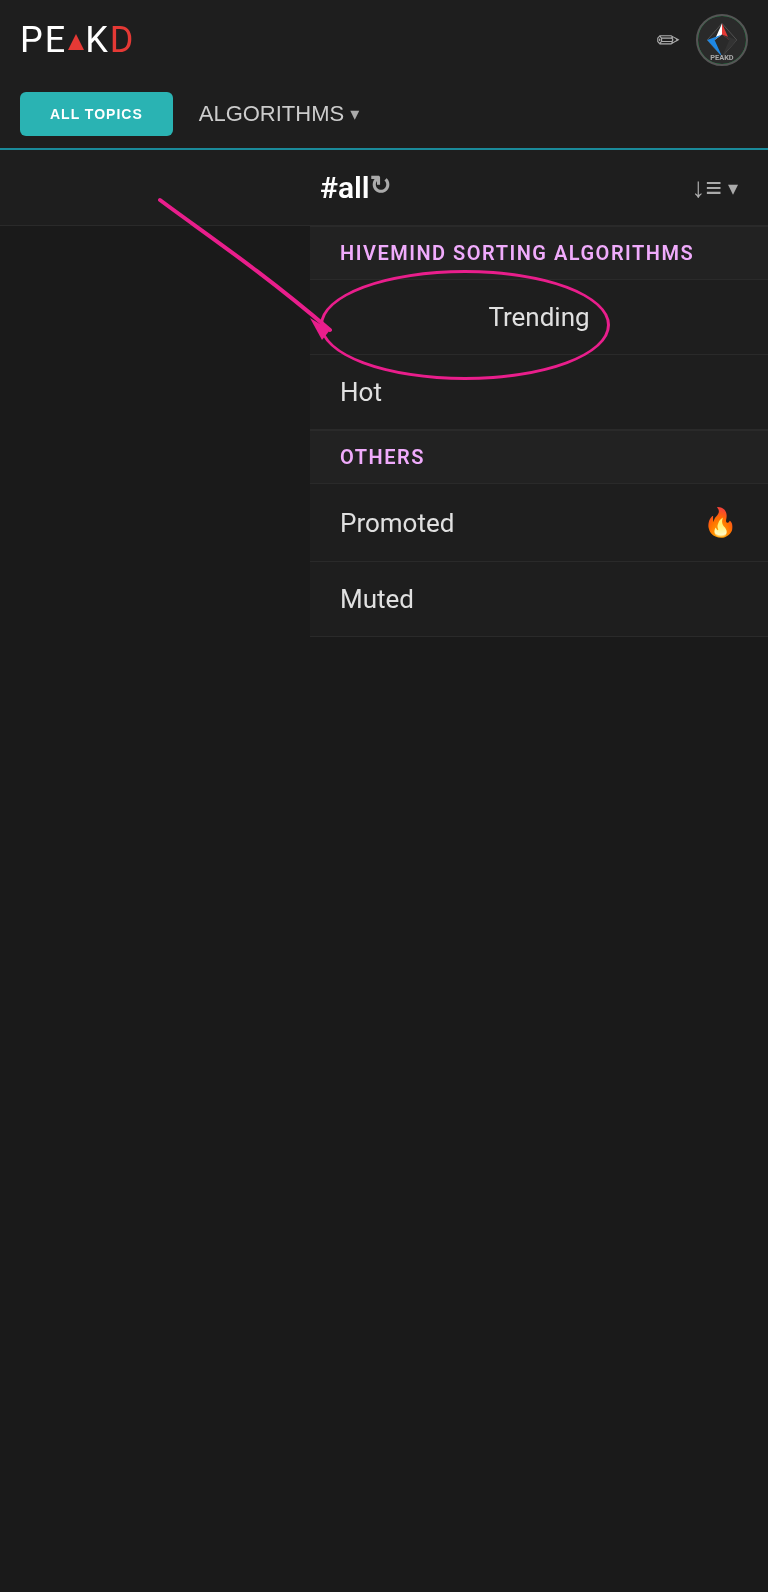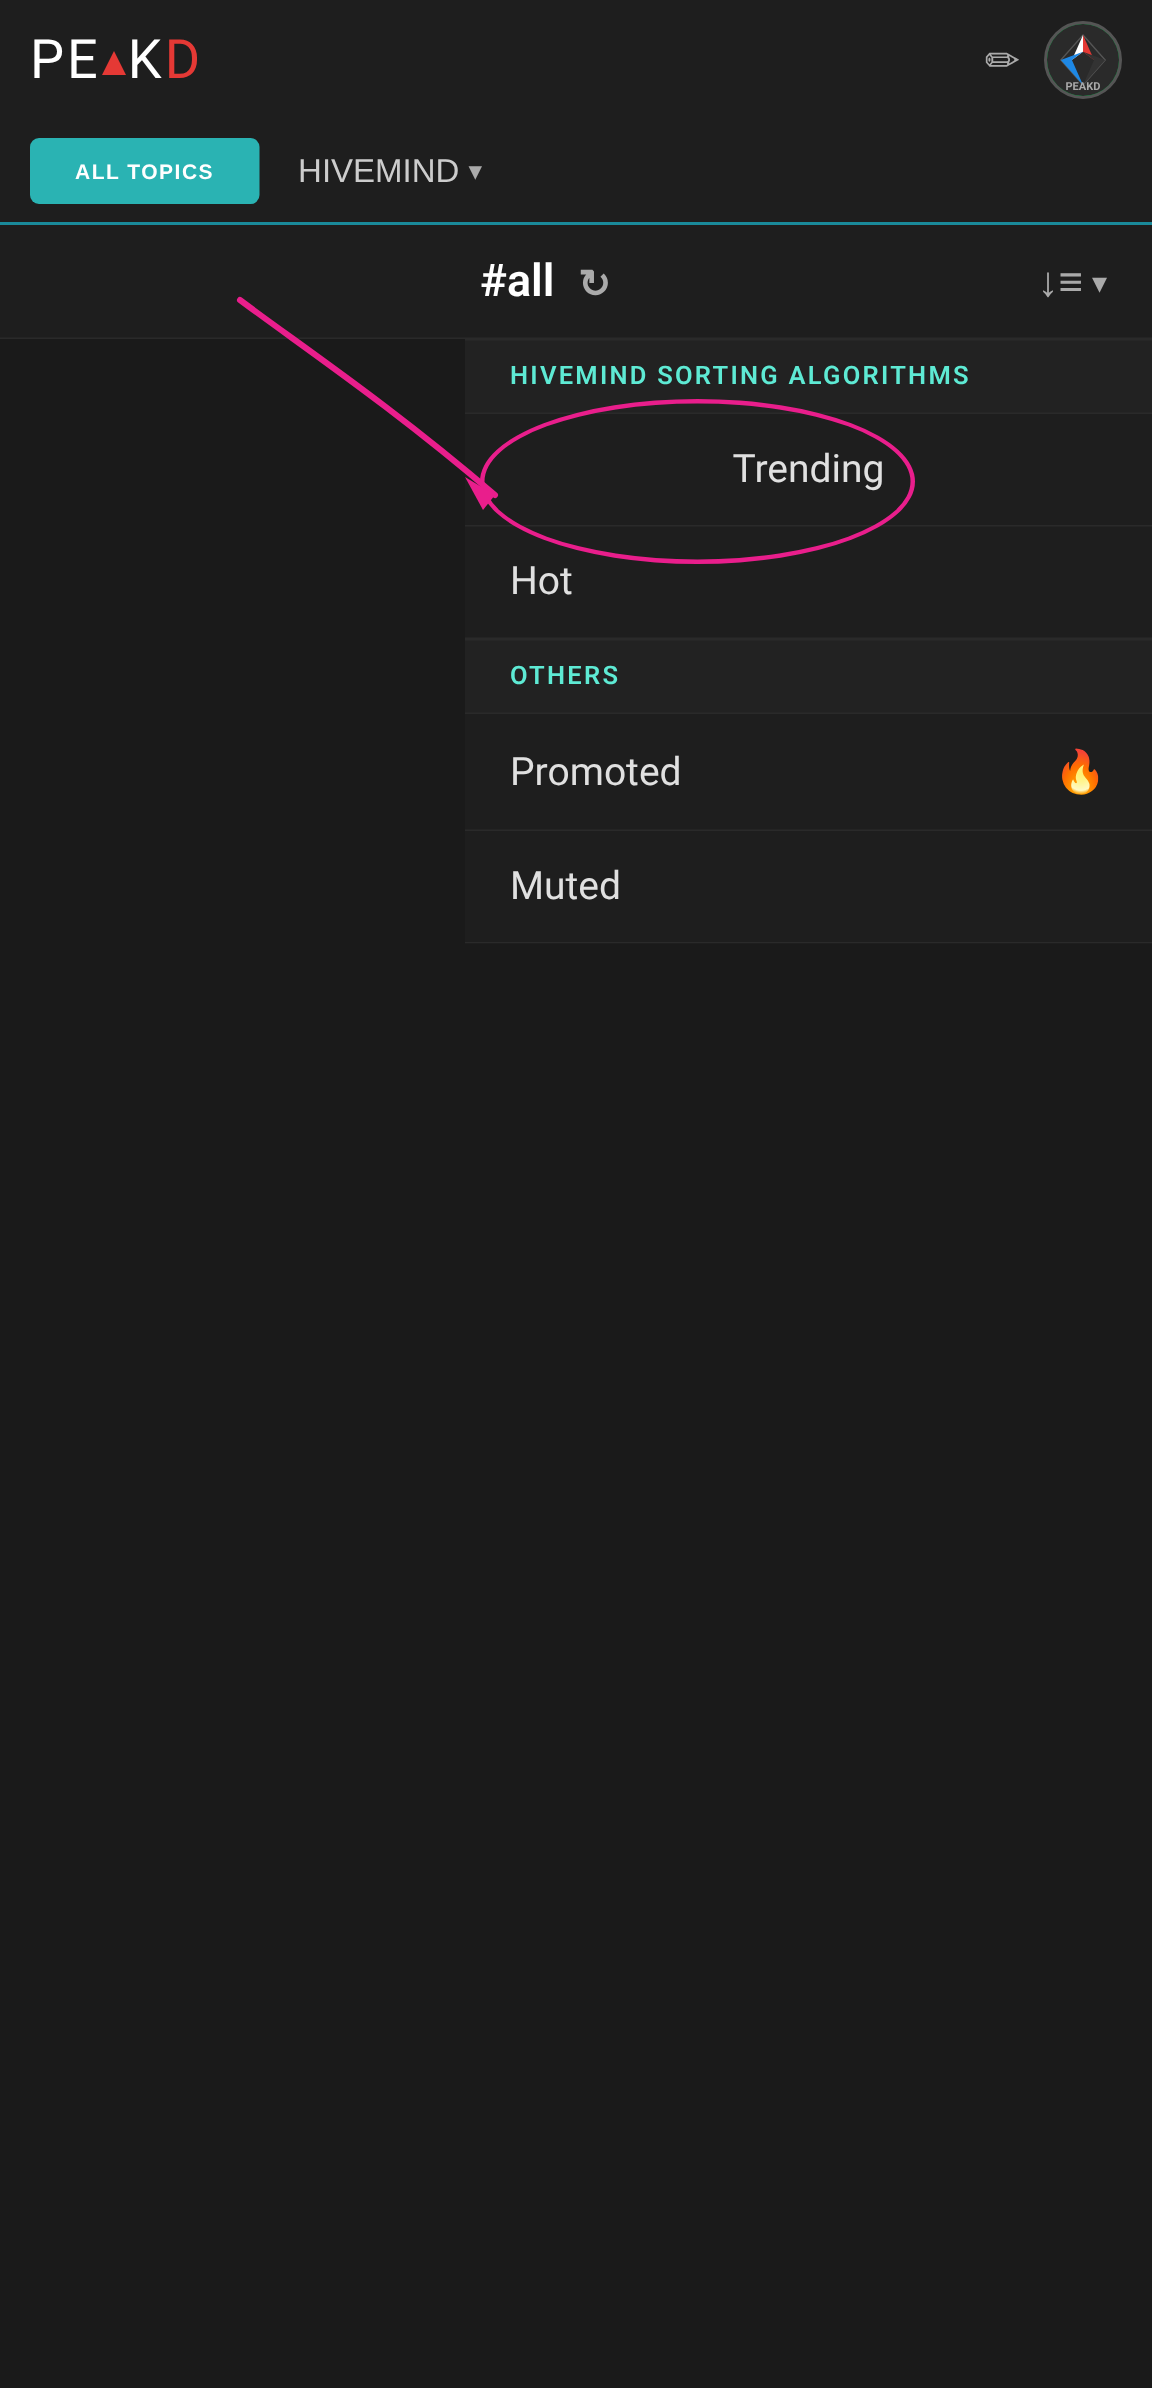--- a/index.html
+++ b/index.html
@@ -131,22 +131,21 @@
       display: flex;
       align-items: center;
       justify-content: space-between;
       padding: 20px 30px 20px 320px;
       background-color: #1e1e1e;
       border-bottom: 1px solid #2a2a2a;
     }
 
     .hash-all {
       display: flex;
-      align-items: flex-end;
-      gap: 16px;
+      align-items: flex-start;
       font-size: 30px;
       font-weight: 600;
       color: #ffffff;
     }
 
     .refresh-icon {
       font-size: 26px;
       color: #aaaaaa;
       cursor: pointer;
     }
@@ -176,23 +175,23 @@
     .dropdown-item {
       padding: 22px 30px;
       font-size: 26px;
       color: #e0e0e0;
       cursor: pointer;
       border-bottom: 1px solid #2a2a2a;
     }
 
     .dropdown-section-header {
       padding: 14px 30px;
-      font-size: 17px;
+      font-size: 20px;
       font-weight: 600;
-      color: #5eead4;
+      color: #f0abfc;
       letter-spacing: 1.5px;
       background-color: #222222;
       border-top: 1px solid #2a2a2a;
       border-bottom: 1px solid #2a2a2a;
     }
 
     .dropdown-item-with-icon {
       display: flex;
       align-items: center;
       justify-content: space-between;
@@ -265,21 +264,21 @@
         <polygon points="42,26 26,20 34,26 26,44" fill="#333"></polygon>
         <text x="26" y="48" text-anchor="middle" fill="#aaa" font-size="8" font-weight="bold">PEAKD</text>
       </svg>
     </div>
   </div>
 </div>
 
 <div class="nav-bar">
   <button class="all-topics-btn">ALL TOPICS</button>
   <button class="favorites-btn">
-    <span>HIVEMIND</span>
+    <span>ALGORITHMS</span>
     <span class="chevron-down">▾</span>
   </button>
 </div>
 
 <div class="content">
 
   <svg class="annotation-svg" xmlns="http://www.w3.org/2000/svg">
     <path d="M 160 50 C 200 80, 260 120, 330 180" stroke="#e91e8c" stroke-width="4" fill="none" stroke-linecap="round"></path>
 
     <polygon points="330,180 310,168 322,190" fill="#e91e8c"></polygon>

